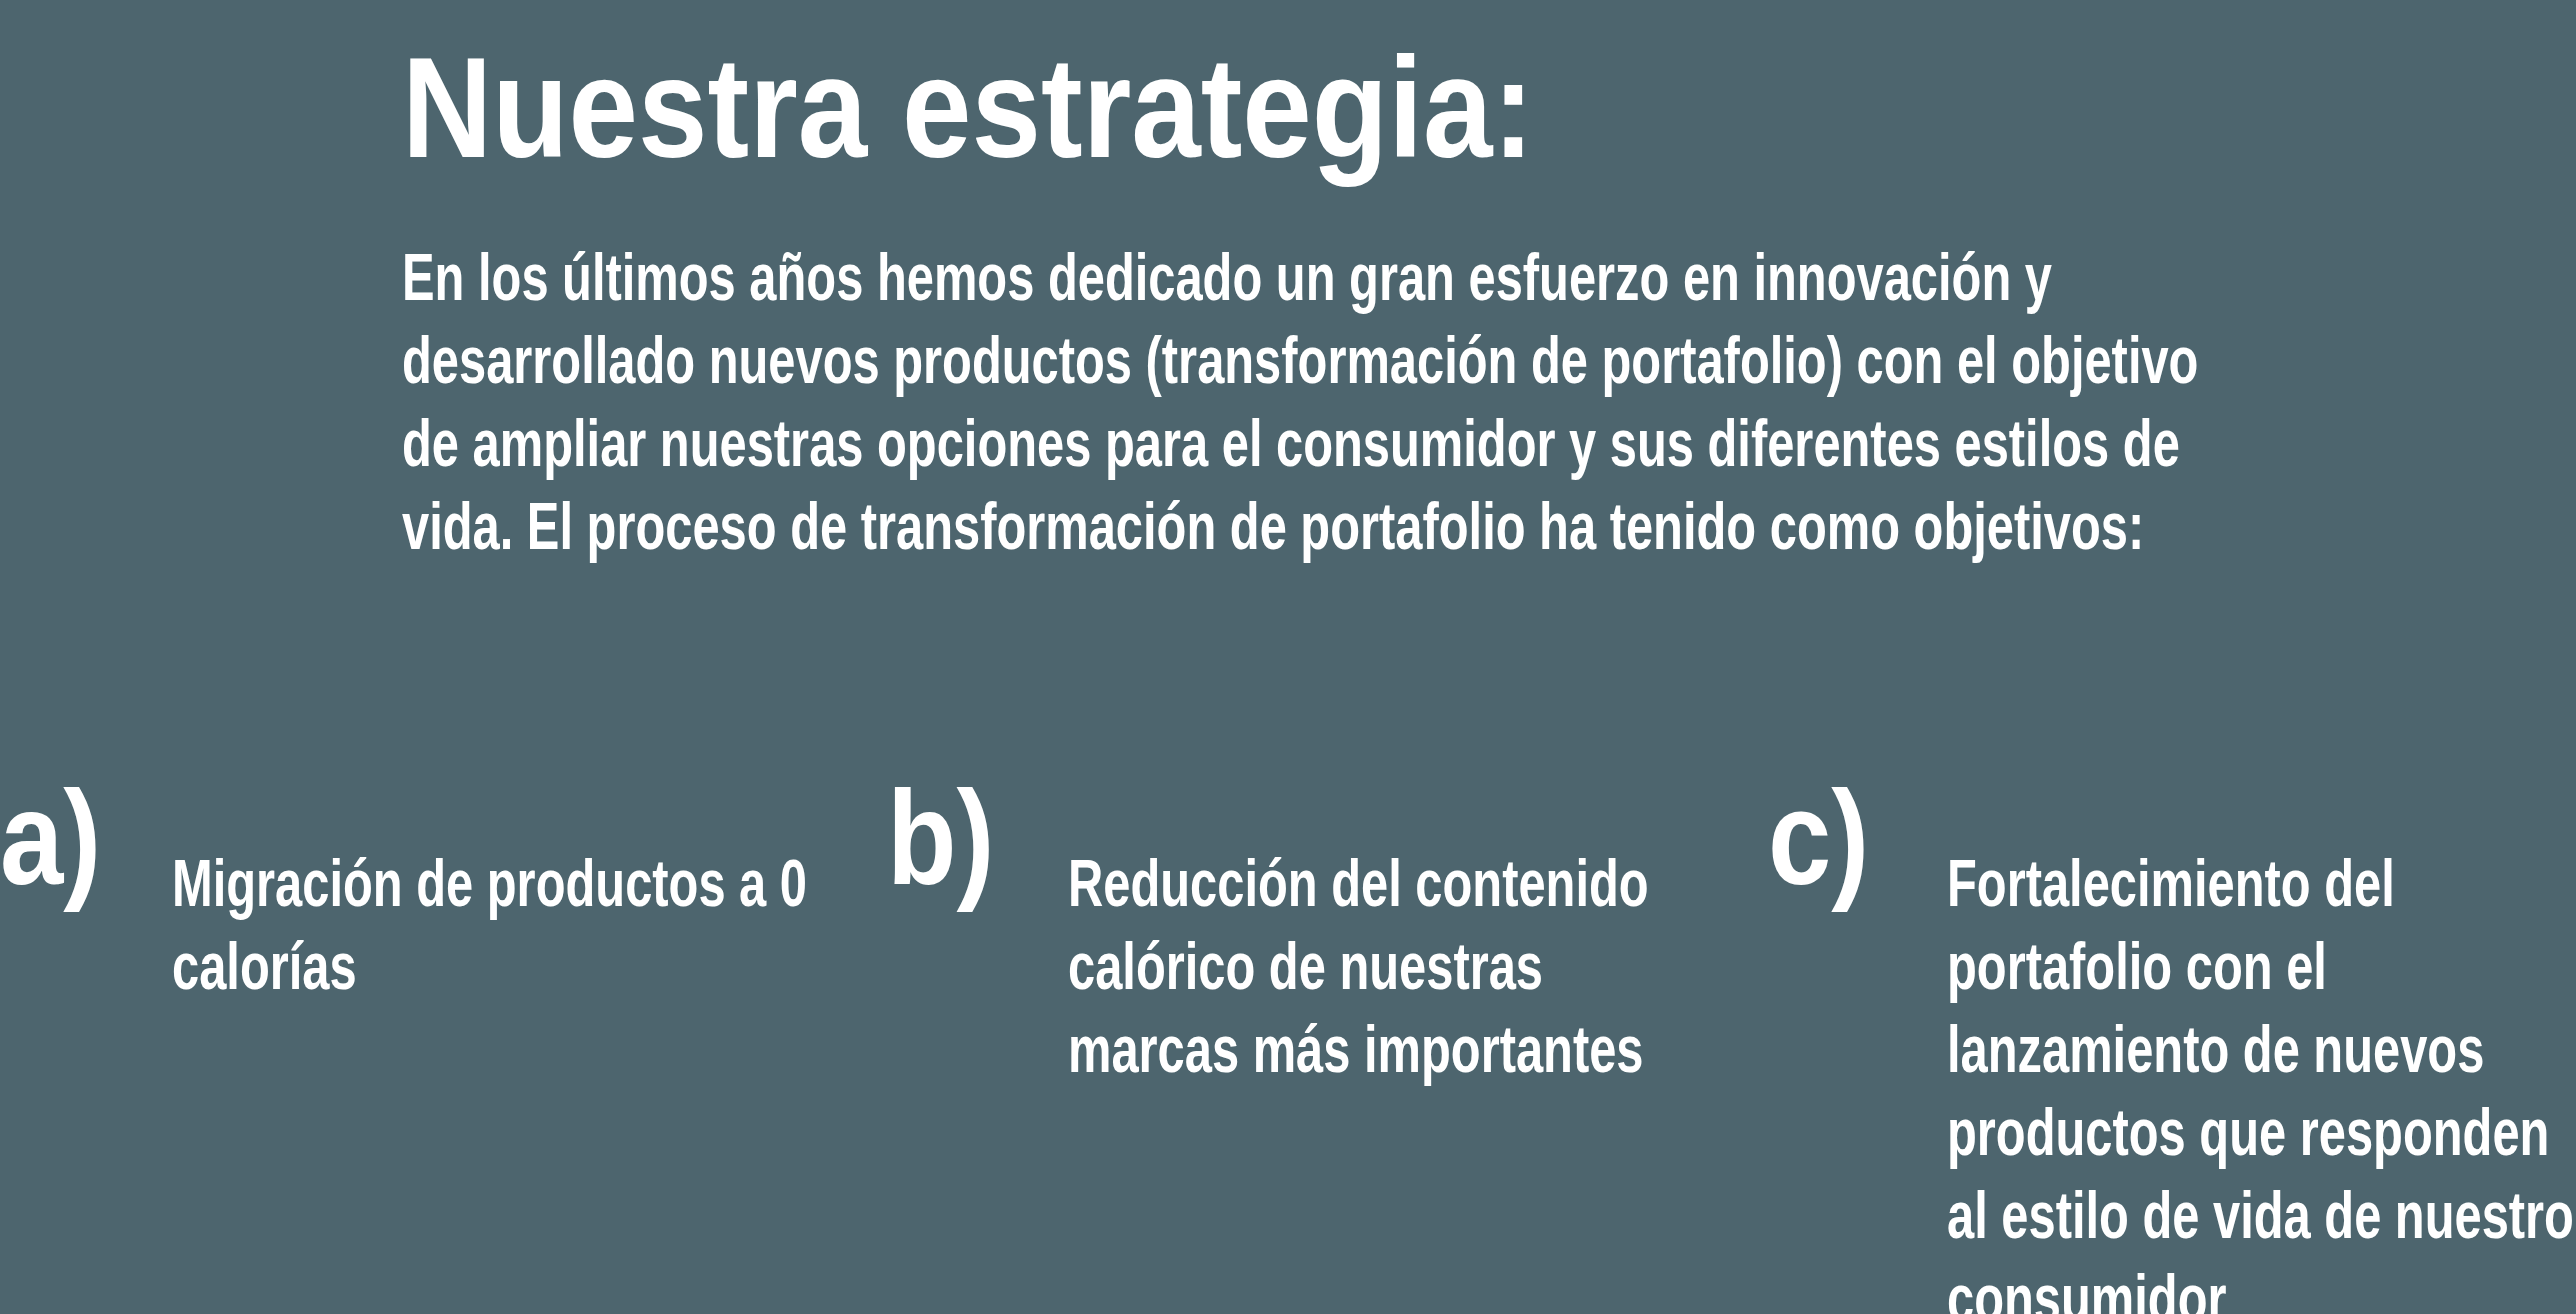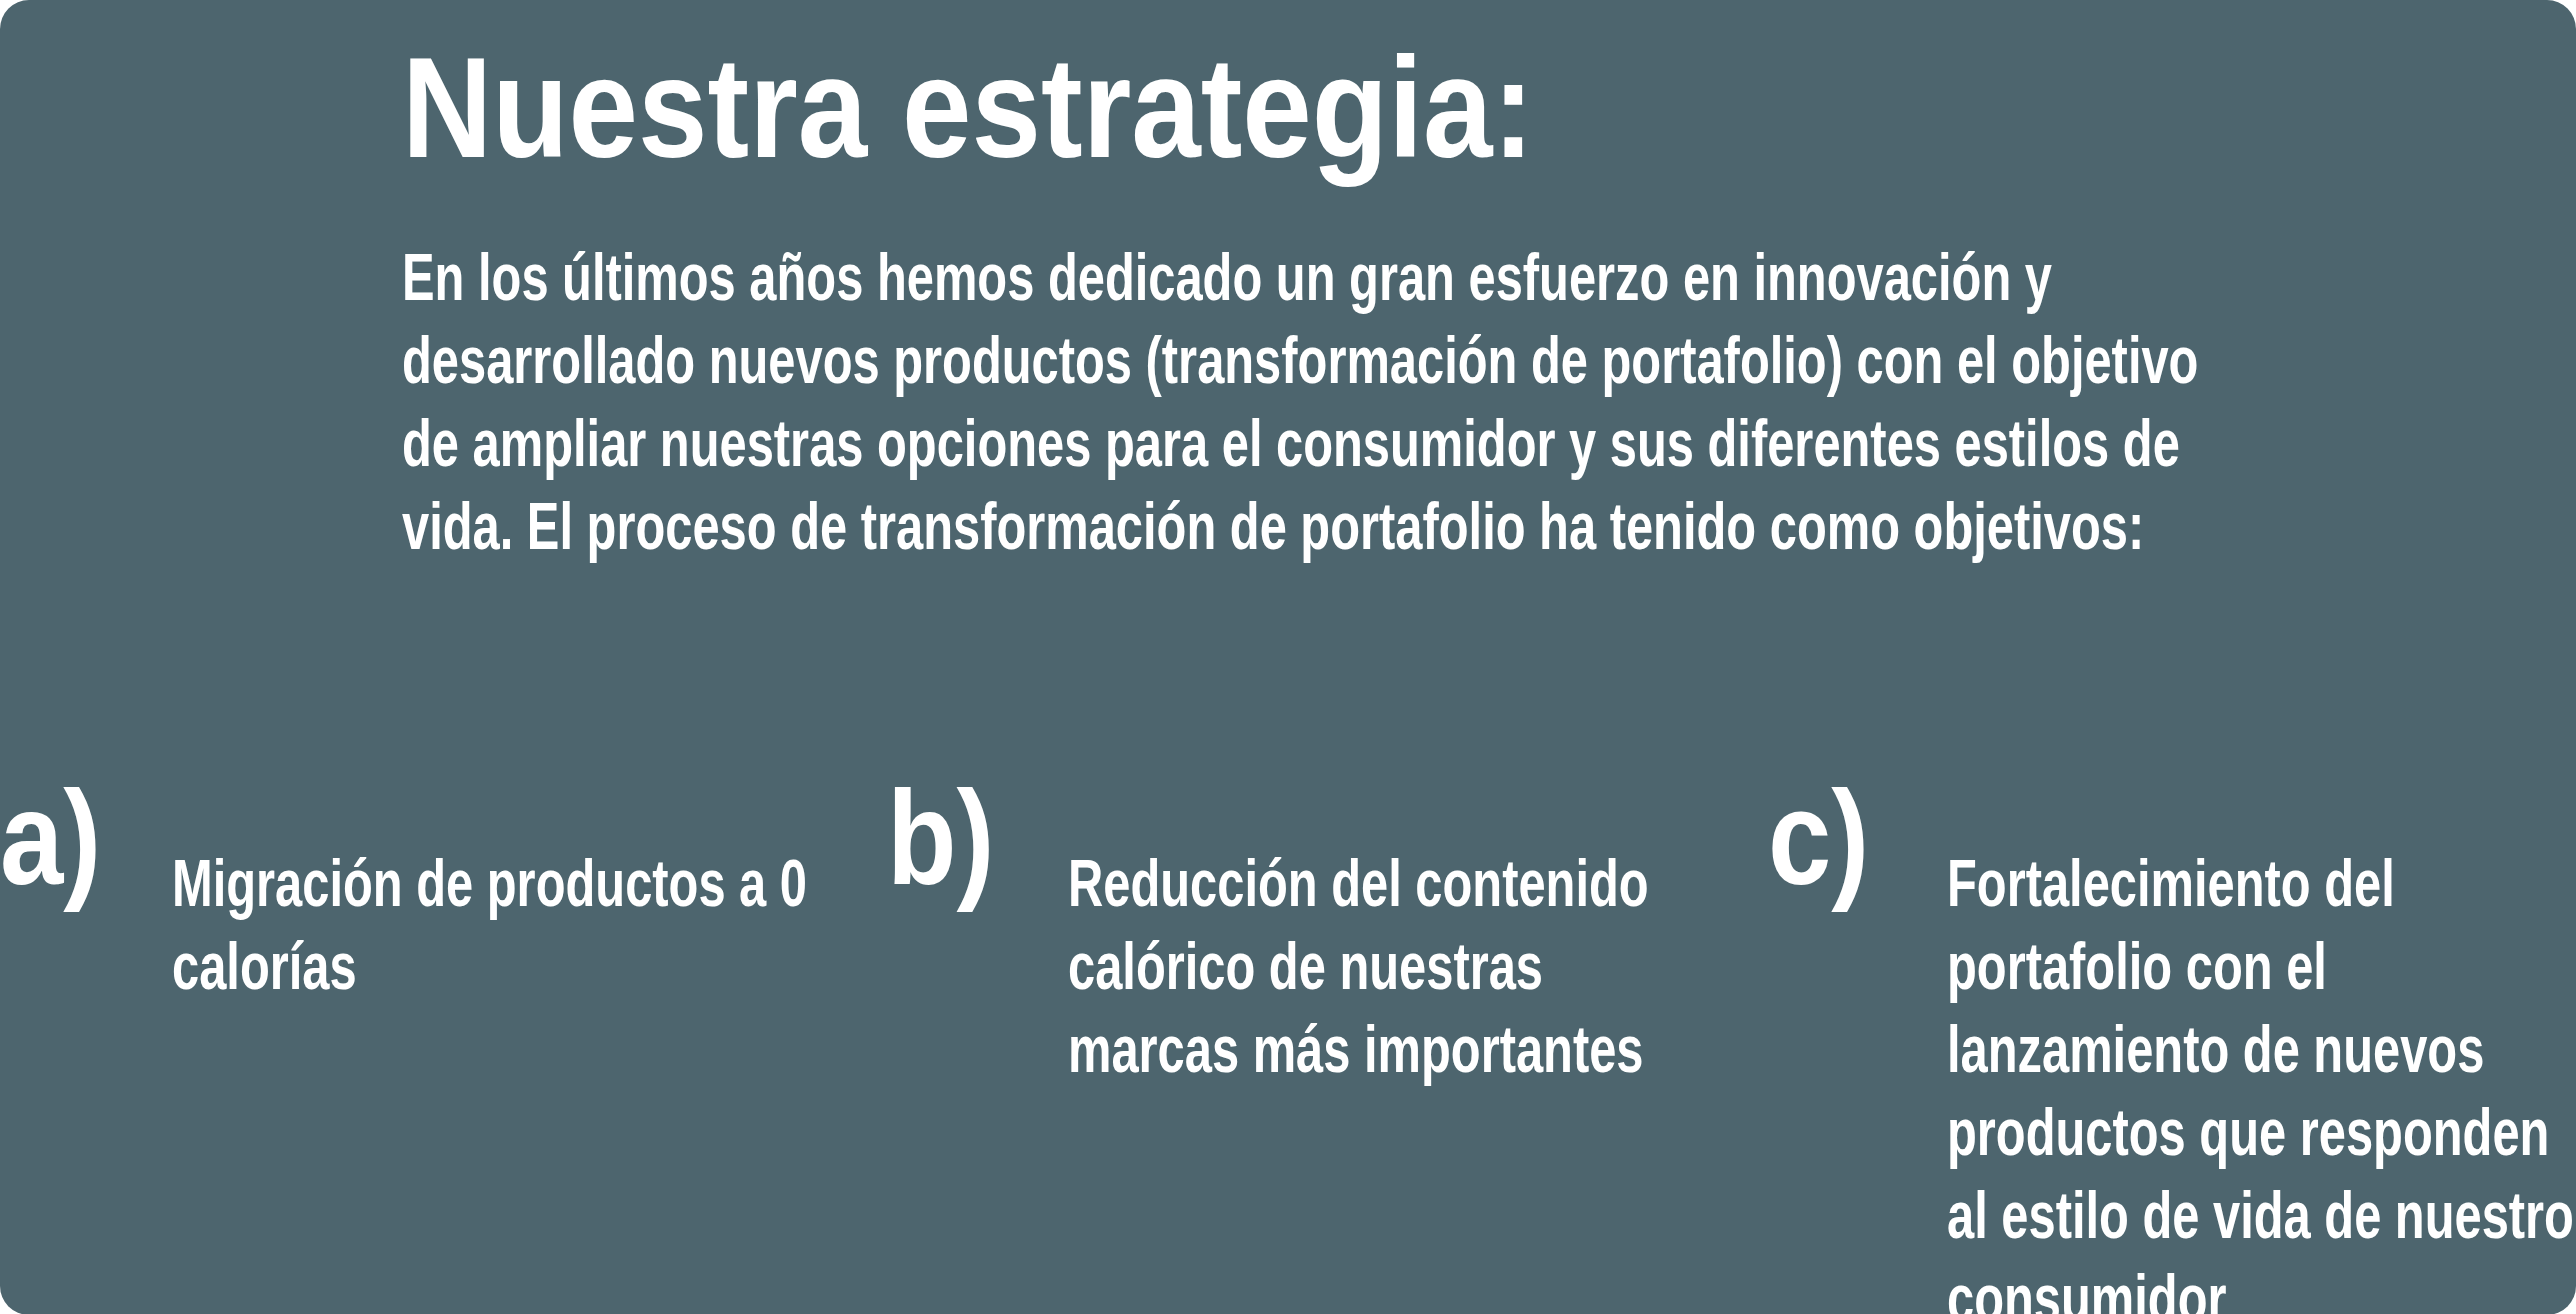--- a/index.html
+++ b/index.html
@@ -7,21 +7,20 @@
     padding: 0;
   }
   .slide {
     position: relative;
     width: 2576px;
     height: 1315px;
     overflow: hidden;
     background: #4d656e; 
     color: #ffffff;
     font-family: "Liberation Sans", sans-serif;
-    border-radius: 29px;
   }
   .title {
     position: absolute;
     left: 402px;
     top: 24px;
     margin: 0;
     font-size: 142px;
     line-height: 168px;
     font-weight: 700;
     white-space: nowrap;

